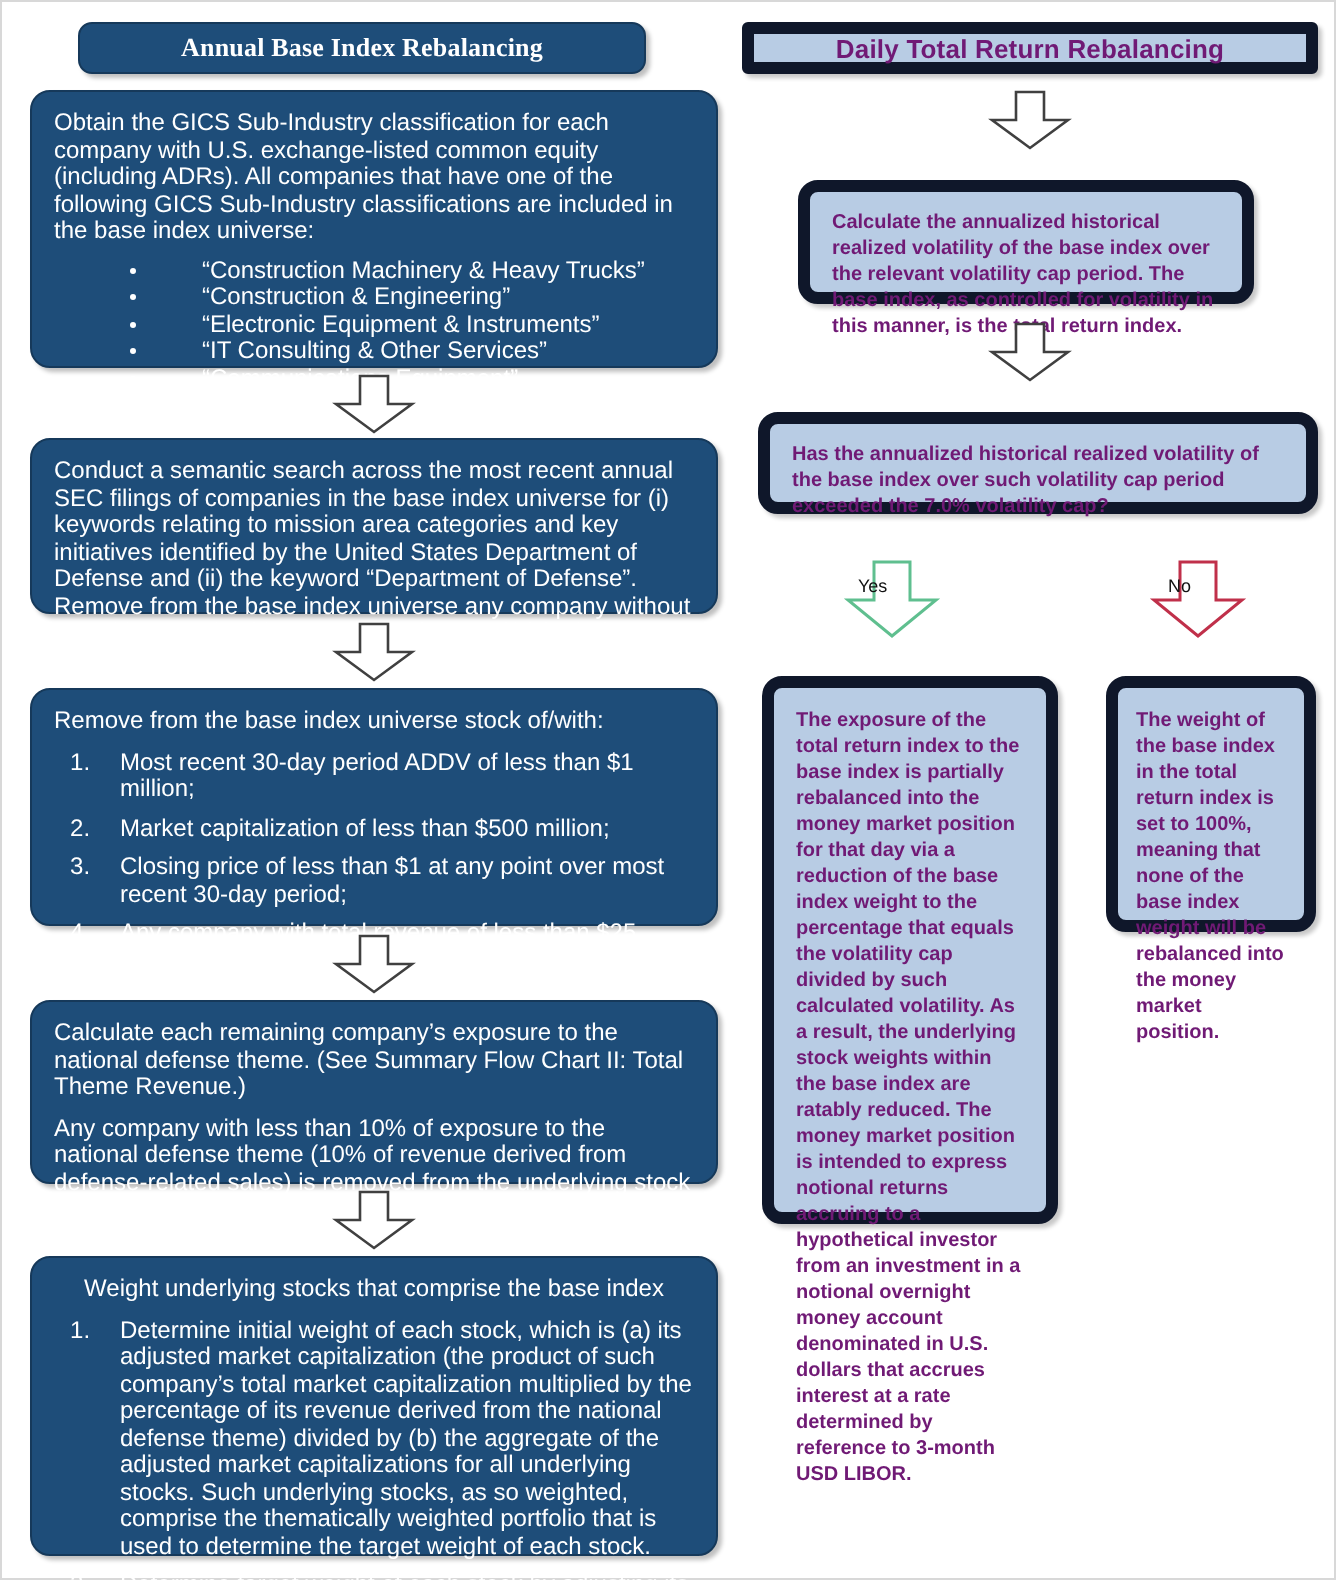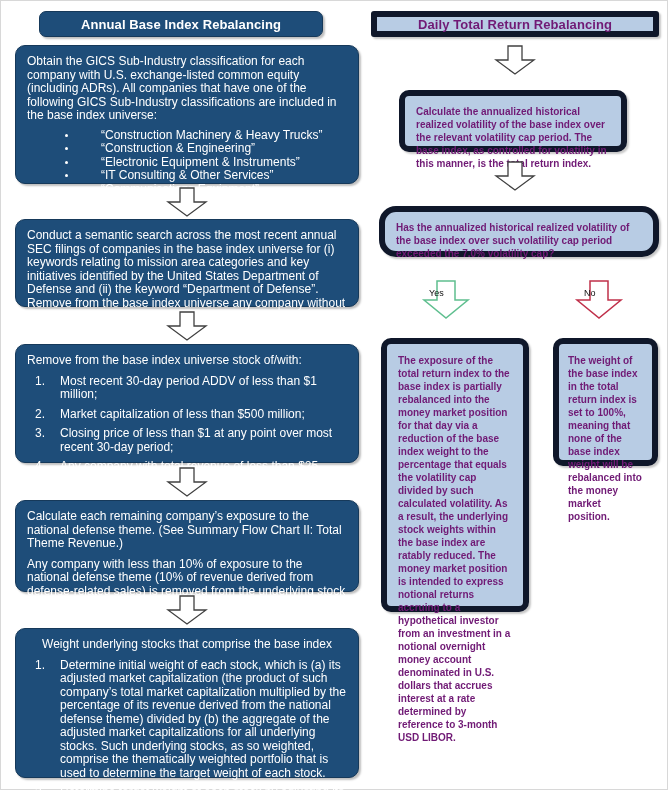--- a/index.html
+++ b/index.html
@@ -129,21 +129,21 @@
     font-size: 9px;
     color: #111111;
     font-family: "Liberation Sans", sans-serif;
   }
 </style>
 </head>
 <body>
 
 <div class="canvas">
 
-  <div class="node dark hdr" style="left:38px; top:10px; width:284px; height:26px;">
+  <div class="node dark hdr" style="left:38px; top:10px; width:284px; height:26px;font-family:Liberation Serif, serif;">
     <span>Annual Base Index Rebalancing</span>
   </div>
 
   <div class="node dark" style="left:14px; top:44px; width:344px; height:139px;">
     <div class="body-text">
       <p class="para last">Obtain the GICS Sub-Industry classification for each company with U.S. exchange-listed common equity (including ADRs).  All companies that have one of the following GICS Sub-Industry classifications are included in the base index universe:</p>
       <ul class="bullets">
         <li>“Construction Machinery &amp; Heavy Trucks”</li>
         <li>“Construction &amp; Engineering”</li>
         <li>“Electronic Equipment &amp; Instruments”</li>
@@ -229,21 +229,21 @@
       <p class="para last">Calculate the annualized historical realized volatility of the base index over the relevant volatility cap period. The base index, as controlled for volatility in this manner, is the total return index.</p>
     </div>
   </div>
 
   <div class="arrow" style="left:493px; top:160px;">
     <svg width="42" height="30" viewBox="0 0 42 30">
       <polygon points="14,1 28,1 28,15 40,15 21,29 2,15 14,15" fill="#ffffff" stroke="#404040" stroke-width="1.3"></polygon>
     </svg>
   </div>
 
-  <div class="node light" style="left:378px; top:205px; width:280px; height:51px;border-radius:17px;">
+  <div class="node light" style="left:378px; top:205px; width:280px; height:51px;">
     <div class="body-text">
       <p class="para last">Has the annualized historical realized volatility of the base index over such volatility cap period exceeded the 7.0% volatility cap?</p>
     </div>
   </div>
 
   <div class="arrow" style="left:420px; top:279px;">
     <svg width="50" height="40" viewBox="0 0 50 40">
       <polygon points="16,1 34,1 34,20 47,20 25,38 3,20 16,20" fill="#ffffff" stroke="#5fbf8f" stroke-width="1.5"></polygon>
     </svg>
   </div>

